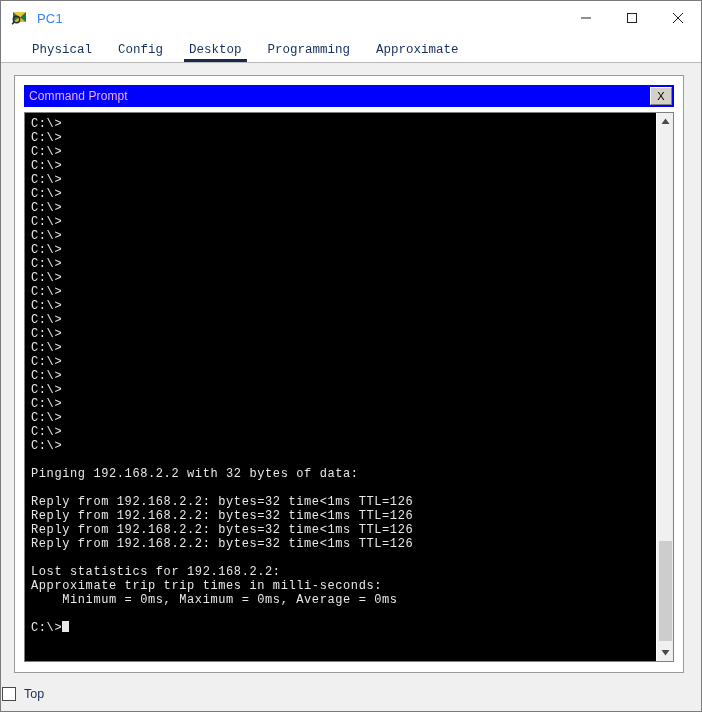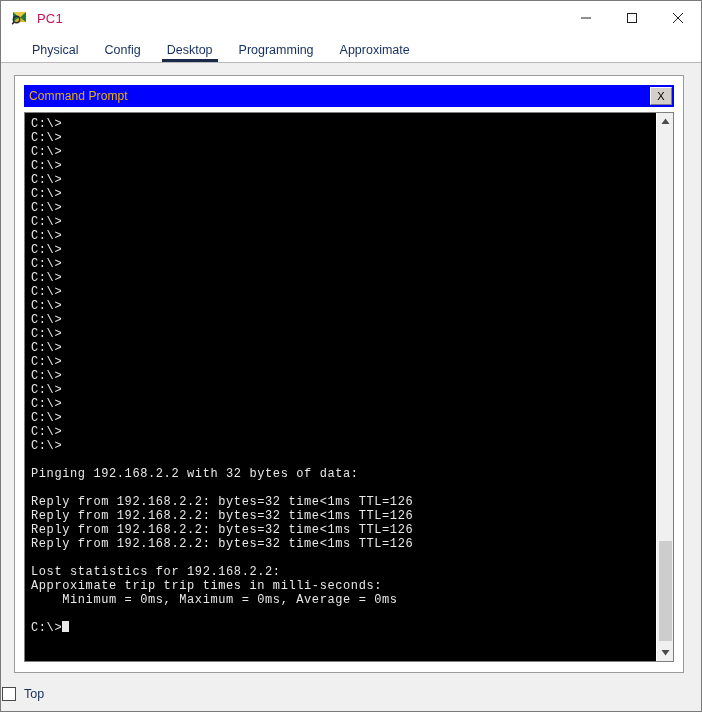--- a/index.html
+++ b/index.html
@@ -38,21 +38,21 @@
   .title-icon {
     width: 18px;
     height: 18px;
     margin-left: 10px;
     margin-right: 8px;
     position: relative;
     flex: 0 0 18px;
   }
   .title-text {
     font-size: 13px;
-    color: #be185d;
+    color: #3b82f6;
     letter-spacing: .2px;
   }
   .win-buttons {
     position: absolute;
     right: 0;
     top: 0;
     height: 34px;
     display: flex;
   }
   .win-btn {
@@ -73,20 +73,21 @@
     align-items: flex-end;
     padding-left: 18px;
     box-sizing: border-box;
   }
   .tab {
     font-size: 12.5px;
     color: #15305c;
     padding: 0 13px 5px 13px;
     position: relative;
     white-space: nowrap;
+    font-family: Liberation Mono, monospace;
   }
   .tab.active::after {
     content: "";
     position: absolute;
     left: 8px; right: 8px; bottom: 0;
     height: 3px;
     background: #1b2a4a;
   }
 
   
@@ -114,21 +115,21 @@
     left: 9px;
     top: 9px;
     width: 650px;
     height: 22px;
     background: #0000ff;
     box-sizing: border-box;
     display: flex;
     align-items: center;
   }
   .cmd-title-text {
-    color: #eab308;
+    color: #f0abfc;
     font-size: 12px;
     margin-left: 5px;
     letter-spacing: .1px;
   }
   .cmd-close {
     position: absolute;
     right: 2px;
     top: 2px;
     width: 22px;
     height: 18px;

